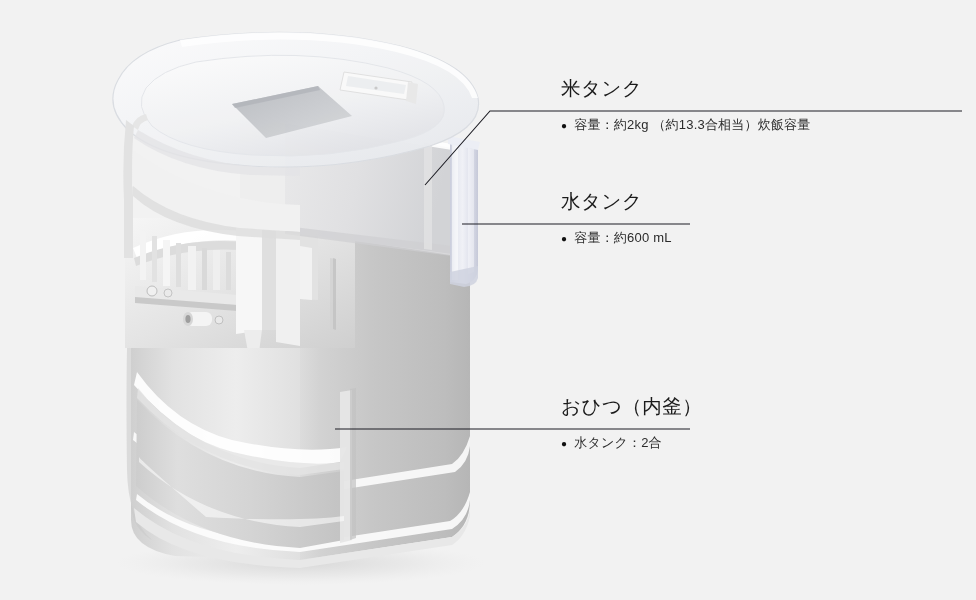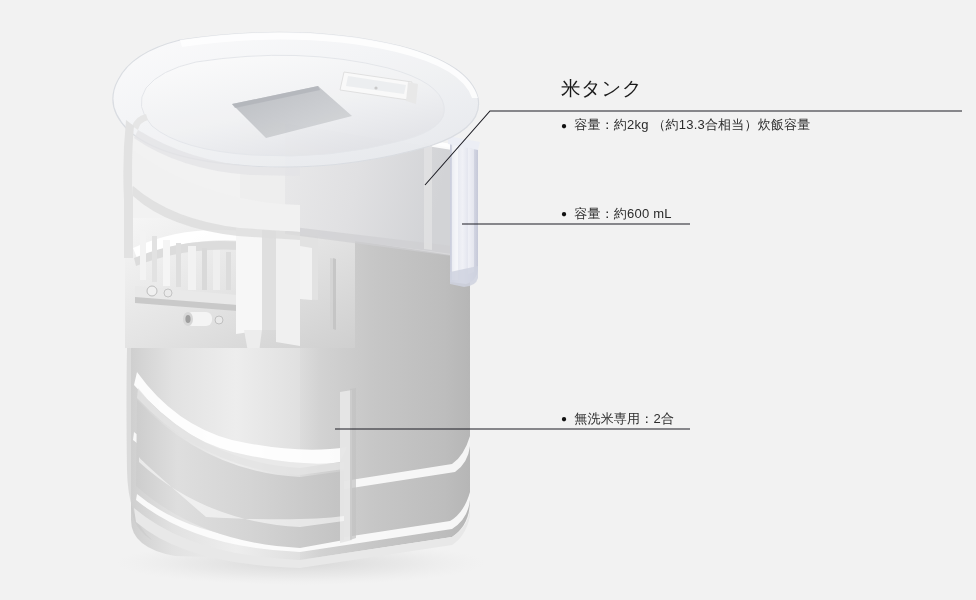--- a/index.html
+++ b/index.html
@@ -304,26 +304,28 @@
 
   <div class="callout" id="callout-rice">
     <div class="callout-title">米タンク</div>
     <div class="callout-spec">
       <span class="bullet">●</span>
       <span>容量：約2kg （約13.3合相当）炊飯容量</span>
     </div>
   </div>
 
   <div class="callout" id="callout-water">
+    <div class="callout-title">水タンク</div>
     <div class="callout-spec">
       <span class="bullet">●</span>
       <span>容量：約600 mL</span>
     </div>
   </div>
 
   <div class="callout" id="callout-ohitsu">
+    <div class="callout-title">おひつ（内釜）</div>
     <div class="callout-spec">
       <span class="bullet">●</span>
-      <span>無洗米専用：2合</span>
+      <span>水タンク：2合</span>
     </div>
   </div>
 
 </div>
 
 </body></html>

